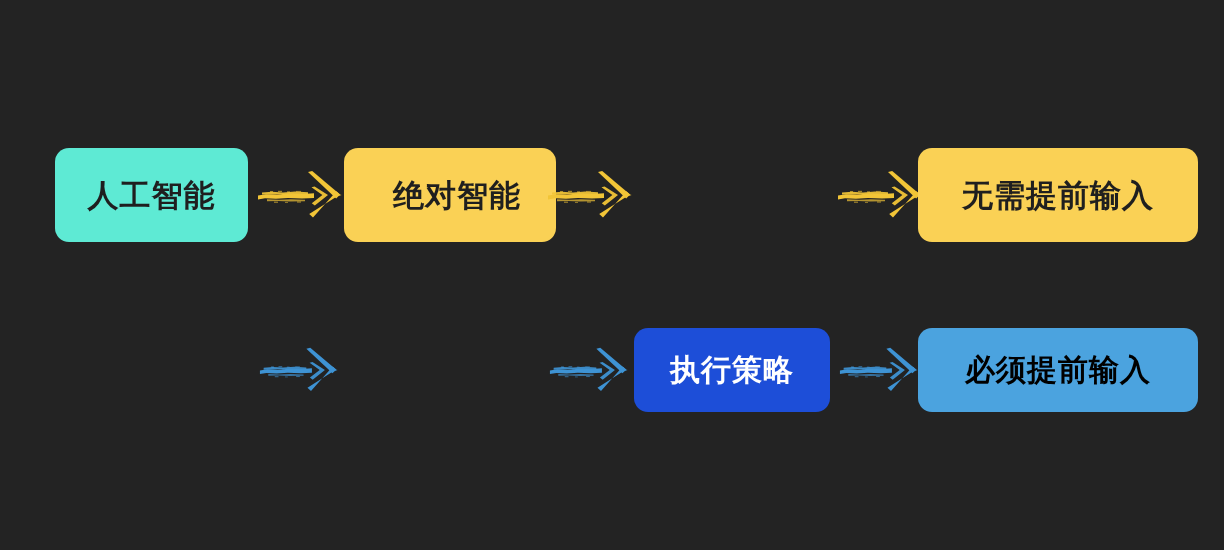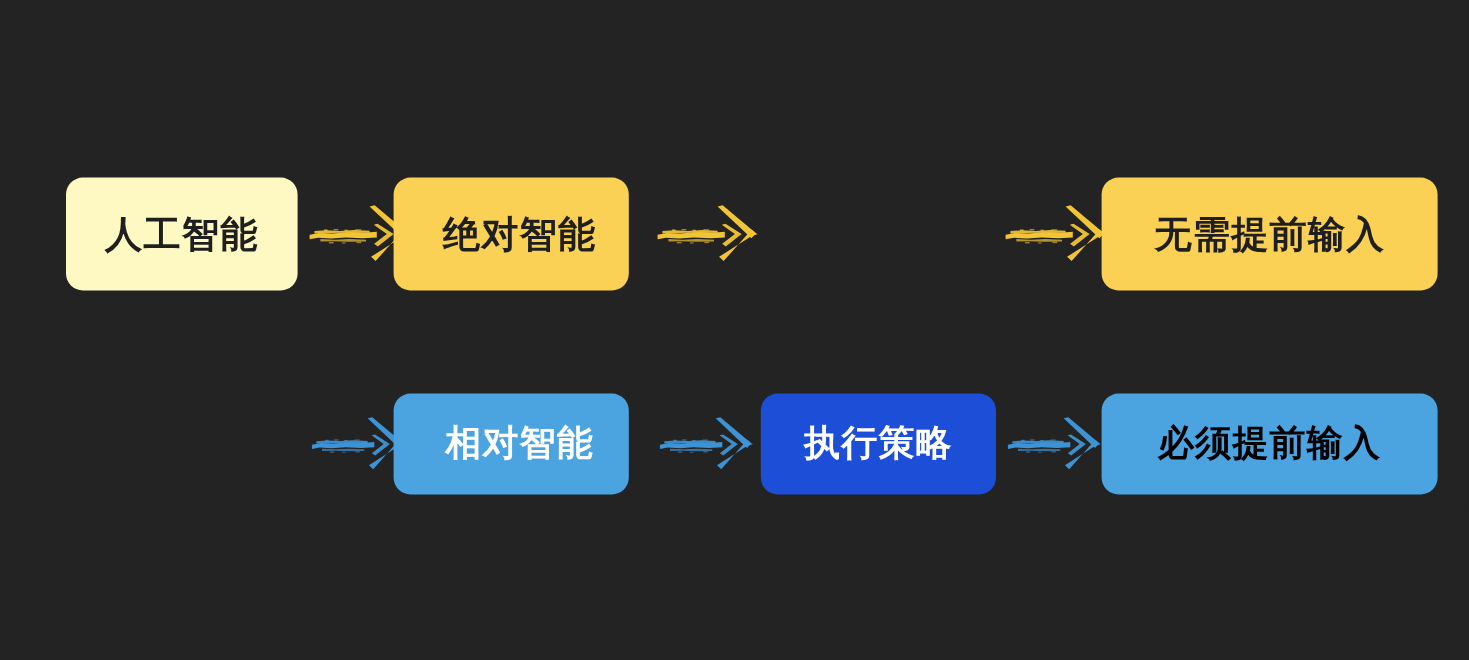--- a/index.html
+++ b/index.html
@@ -55,21 +55,21 @@
     height: 84px;
     background: #4BA3DF;
     color: #FFFFFF;
     font-size: 30px;
     font-weight: bold;
     letter-spacing: 1px;
   }
 
   
   .col-0 { left: 55px;  width: 193px; }
-  .col-1 { left: 328px; width: 196px; padding-left: 14px; }
+  .col-1 { left: 344px; width: 212px; padding-left: 14px; }
   .col-2 { left: 634px; width: 196px; }
   .col-3 { left: 918px; width: 280px; }
 
   .arrow {
     position: absolute;
     top: 50%;
     transform: translateY(-50%);
     width: 86px;
     height: 56px;
     pointer-events: none;
@@ -86,21 +86,21 @@
   .row-bottom .arr-1 { left: 548px; }
   .row-bottom .arr-2 { left: 838px; }
 </style>
 </head>
 <body style="background: rgb(35, 35, 35);">
 
 <div class="canvas" style="background: rgb(35, 35, 35);">
 
   <div class="row row-top">
 
-    <div class="node col-0" style="background: #fef9c3; color: rgb(31, 31, 31); justify-content: center;">
+    <div class="node col-0" style="background: #5eead4; color: rgb(31, 31, 31); justify-content: center;">
       <span>人工智能</span>
     </div>
 
     <div class="arrow arr-0">
       <svg viewBox="0 0 86 56" xmlns="http://www.w3.org/2000/svg">
         <g fill="#F2C537">
 
           <path d="M2,28.6 L10,27.2 L21,27.6 L33,26.6 L47,27.0 L58,26.2 L58,31.0 L46,31.6 L32,31.0 L20,31.8 L9,31.2 L2,32.4 Z"></path>
           <path d="M6,25.6 L16,24.8 L27,25.4 L39,24.6 L52,25.2 L52,27.0 L38,27.2 L26,27.0 L15,27.4 L6,27.6 Z" opacity="0.92"></path>
           <path d="M11,32.2 L23,32.8 L35,32.2 L49,32.8 L49,34.2 L34,34.4 L22,34.0 L11,34.2 Z" opacity="0.7"></path>
@@ -201,23 +201,20 @@
           <rect x="26" y="26.0" width="2" height="4" opacity="0.35"></rect>
           <rect x="36" y="26.4" width="2" height="4" opacity="0.3"></rect>
           <path d="M52.0,5.0 L56.2,4.0 L84.0,27.4 L80.2,31.6 Z"></path>
           <path d="M84.0,27.4 L80.4,24.2 L57.0,50.6 L53.2,47.0 Z"></path>
           <path d="M55.5,20.2 L58.6,19.4 L72.0,28.0 L58.8,38.4 L55.8,36.2 L66.4,28.1 Z" opacity="0.95"></path>
           <path d="M78.0,25.6 L85.6,28.0 L78.2,30.6 Z"></path>
         </g>
       </svg>
     </div>
 
-    <div class="node col-1" style="background: rgb(75, 163, 223); color: rgb(255, 255, 255);">
-      <span>相对智能</span>
-    </div>
 
     <div class="arrow arr-1">
       <svg viewBox="0 0 86 56" xmlns="http://www.w3.org/2000/svg">
         <g fill="#3E93D4">
           <path d="M2,28.6 L10,27.2 L21,27.6 L33,26.6 L47,27.0 L58,26.2 L58,31.0 L46,31.6 L32,31.0 L20,31.8 L9,31.2 L2,32.4 Z"></path>
           <path d="M6,25.6 L16,24.8 L27,25.4 L39,24.6 L52,25.2 L52,27.0 L38,27.2 L26,27.0 L15,27.4 L6,27.6 Z" opacity="0.92"></path>
           <path d="M11,32.2 L23,32.8 L35,32.2 L49,32.8 L49,34.2 L34,34.4 L22,34.0 L11,34.2 Z" opacity="0.7"></path>
           <rect x="14" y="24.2" width="3" height="1.3" opacity="0.75"></rect>
           <rect x="22" y="23.8" width="4" height="1.2" opacity="0.6"></rect>
           <rect x="31" y="24.4" width="3" height="1.2" opacity="0.7"></rect>

